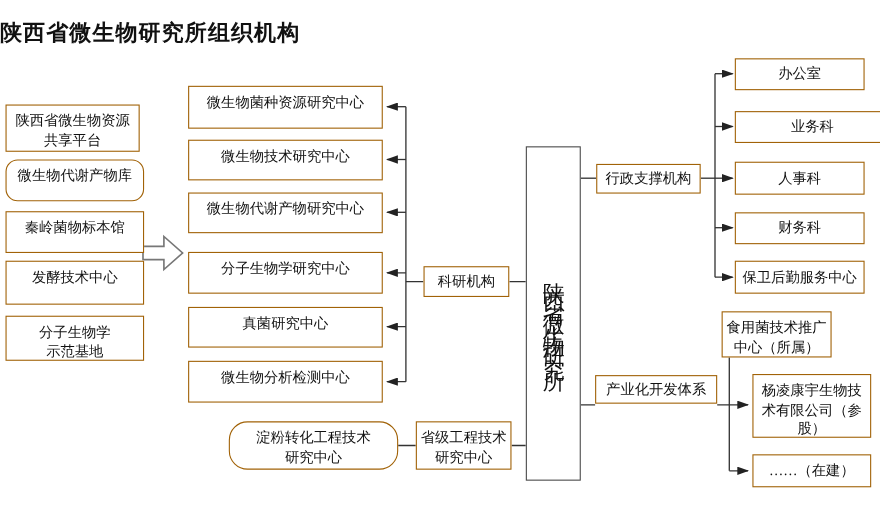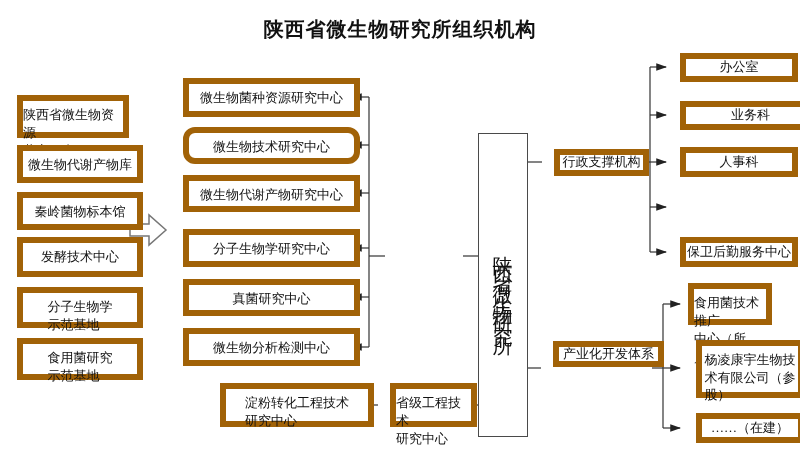--- a/index.html
+++ b/index.html
@@ -1,29 +1,29 @@
 <!DOCTYPE html>
 <html><head>
 <meta charset="utf-8">
 <style>
   html,body{margin:0;padding:0;background:#fff;}
   .canvas{
     position:relative;width:800px;height:463px;background:#fff;overflow:hidden;
     font-family:"Liberation Serif","DejaVu Serif",serif;color:#111;
   }
   .title{
-    position:absolute;left:0;top:16px;width:800px;text-align:center;
+    position:absolute;left:0;top:16px;width:800px;text-align:left;
     font-size:20px;font-weight:bold;letter-spacing:1px;
   }
   svg.wires{position:absolute;left:0;top:0;}
   .box{
-    position:absolute;box-sizing:border-box;border:6px solid #a16207;background:#fff;
+    position:absolute;box-sizing:border-box;border:1px solid #a16207;background:#fff;
     display:flex;justify-content:center;align-items:flex-start;
-    text-align:left;white-space:pre-line;
-    font-size:13px;line-height:1.4;padding-top:5px;margin-left:12px;
+    text-align:center;white-space:pre-line;
+    font-size:13px;line-height:1.4;padding-top:5px;
   }
   .vcenter{align-items:center;padding-top:0;}
   .tight{line-height:1.35;padding-top:5px;}
   .central-box{
     position:absolute;box-sizing:border-box;border:1px solid #4a4a4a;background:#fff;
     display:flex;align-items:center;justify-content:center;
   }
   .central-text{
     writing-mode:vertical-rl;text-orientation:upright;
     font-size:20px;letter-spacing:10px;line-height:1;white-space:pre;
@@ -70,54 +70,54 @@
       <line x1="652" y1="368" x2="663" y2="368"></line>
       <line x1="663" y1="304" x2="663" y2="428"></line>
       <line x1="663" y1="304" x2="680" y2="304" marker-end="url(#arr)"></line>
       <line x1="663" y1="368" x2="680" y2="368" marker-end="url(#arr)"></line>
       <line x1="663" y1="428" x2="680" y2="428" marker-end="url(#arr)"></line>
     </g>
 
     <polygon points="130,224 149,224 149,215 166,230 149,245 149,236 130,236" fill="#ffffff" stroke="#777" stroke-width="1.5"></polygon>
   </svg>
 
-  <div class="box" style="left:5px;top:95px;width:112px;height:43px;">陕西省微生物资源
+  <div class="box" style="left:5px;top:95px;width:122px;height:43px;">陕西省微生物资源
 共享平台</div>
-  <div class="box" style="left:5px;top:145px;width:126px;height:38px;">微生物代谢产物库</div>
+  <div class="box" style="left:5px;top:145px;width:126px;height:38px;border-radius:11px;">微生物代谢产物库</div>
   <div class="box" style="left:5px;top:192px;width:126px;height:38px;">秦岭菌物标本馆</div>
   <div class="box" style="left:5px;top:237px;width:126px;height:40px;">发酵技术中心</div>
   <div class="box" style="left:5px;top:287px;width:126px;height:41px;">分子生物学
 示范基地</div>
-  <div class="box" style="left:5px;top:338px;width:126px;height:42px;">食用菌研究
-示范基地</div>
 
   <div class="box" style="left:171px;top:78px;width:177px;height:39px;">微生物菌种资源研究中心</div>
-  <div class="box" style="left:171px;top:127px;width:177px;height:37px;border-radius:12px;">微生物技术研究中心</div>
+  <div class="box" style="left:171px;top:127px;width:177px;height:37px;">微生物技术研究中心</div>
   <div class="box" style="left:171px;top:175px;width:177px;height:37px;">微生物代谢产物研究中心</div>
   <div class="box" style="left:171px;top:229px;width:177px;height:38px;">分子生物学研究中心</div>
   <div class="box" style="left:171px;top:279px;width:177px;height:37px;">真菌研究中心</div>
   <div class="box" style="left:171px;top:328px;width:177px;height:38px;">微生物分析检测中心</div>
 
+  <div class="box vcenter" style="left:385px;top:242px;width:78px;height:28px;">科研机构</div>
 
-  <div class="box" style="left:208px;top:383px;width:154px;height:44px;">淀粉转化工程技术
+  <div class="box" style="left:208px;top:383px;width:154px;height:44px;border-radius:17px;">淀粉转化工程技术
 研究中心</div>
   <div class="box" style="left:378px;top:383px;width:87px;height:44px;">省级工程技术
 研究中心</div>
 
   <div class="central-box" style="left:478px;top:133px;width:50px;height:304px;">
     <span class="central-text">陕西省微生物研究所</span>
   </div>
 
   <div class="box vcenter" style="left:542px;top:149px;width:95px;height:27px;">行政支撑机构</div>
   <div class="box vcenter" style="left:668px;top:53px;width:118px;height:29px;">办公室</div>
   <div class="box vcenter" style="left:668px;top:101px;width:141px;height:29px;">业务科</div>
   <div class="box vcenter" style="left:668px;top:147px;width:118px;height:30px;">人事科</div>
+  <div class="box vcenter" style="left:668px;top:193px;width:118px;height:29px;">财务科</div>
   <div class="box vcenter" style="left:668px;top:237px;width:118px;height:30px;">保卫后勤服务中心</div>
 
   <div class="box vcenter" style="left:541px;top:341px;width:111px;height:26px;">产业化开发体系</div>
-  <div class="box" style="left:676px;top:283px;width:84px;height:42px;font-family:Liberation Serif, serif;">食用菌技术推广
+  <div class="box" style="left:656px;top:283px;width:100px;height:42px;font-family:Liberation Serif, serif;">食用菌技术推广
 中心（所属）</div>
   <div class="box tight" style="left:684px;top:340px;width:108px;height:58px;">杨凌康宇生物技
 术有限公司（参
 股）</div>
   <div class="box vcenter" style="left:684px;top:413px;width:108px;height:30px;">……（在建）</div>
 
 </div>
 
 </body></html>

